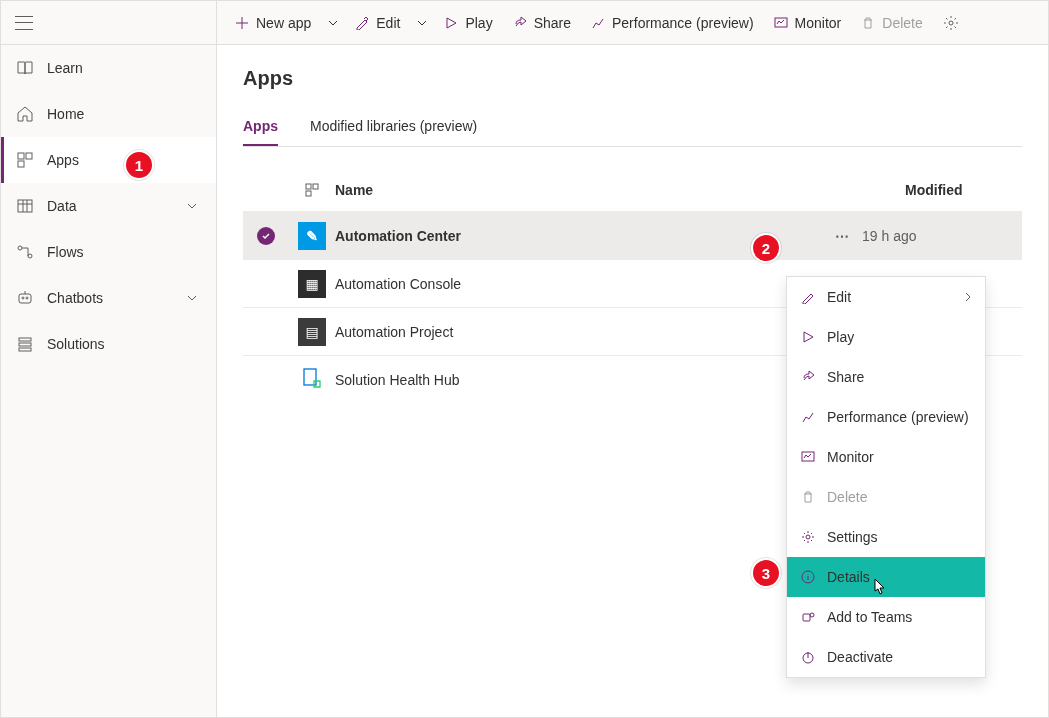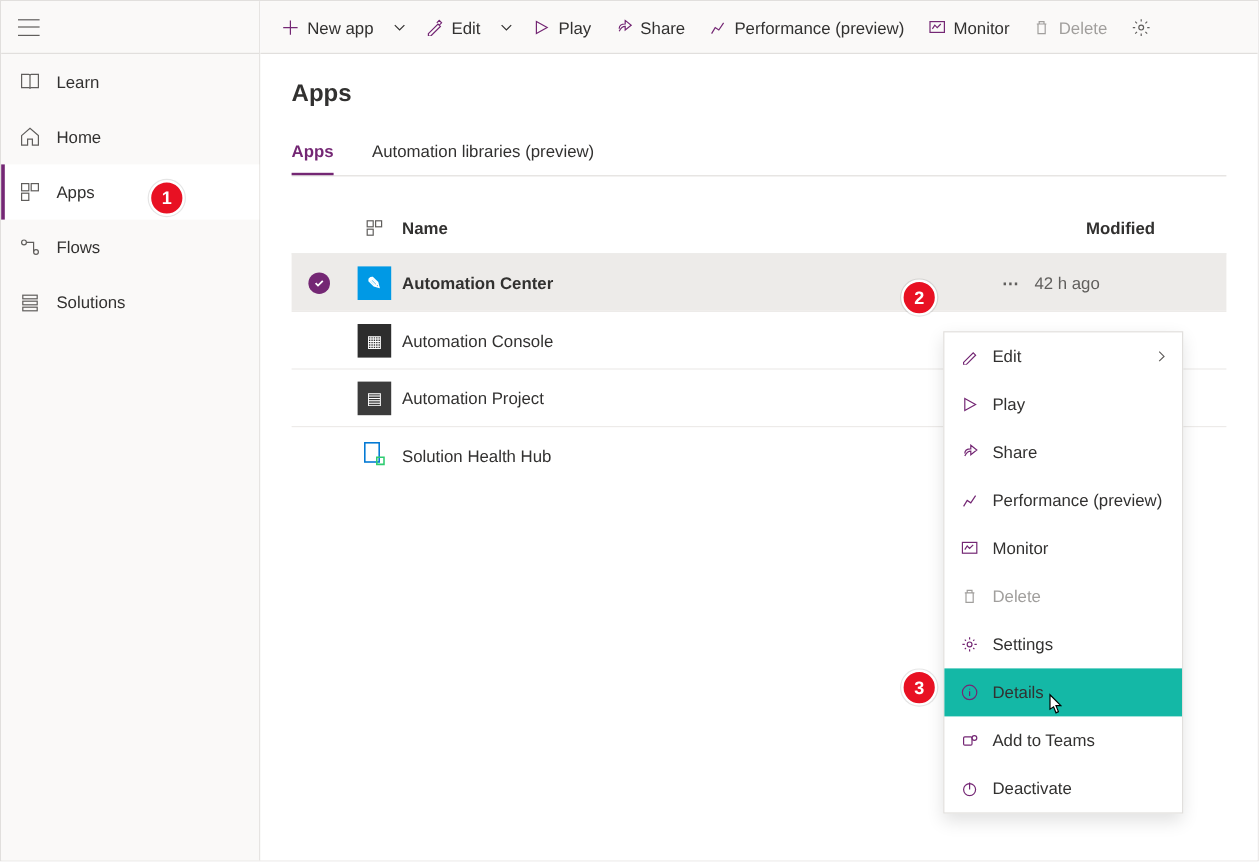--- a/index.html
+++ b/index.html
@@ -158,32 +158,62 @@
         <svg width="18" height="18" viewBox="0 0 18 18">
             <rect x="2" y="2" width="6" height="6"></rect>
             <rect x="10" y="2" width="6" height="6"></rect>
             <rect x="2" y="10" width="6" height="6"></rect>
           </svg>
       </span>
       <span class="nav-label">Apps</span>
     </div>
 
 
+    <div class="nav-item">
+      <span class="nav-icon">
+        <svg width="18" height="18" viewBox="0 0 18 18">
+            <rect x="2" y="3" width="14" height="12"></rect>
+            <path d="M2 7 H16 M7 3 V15 M11 3 V15"></path>
+          </svg>
+      </span>
+      <span class="nav-label">Data</span>
+      <span class="chev-wrap">
+        <svg width="12" height="12" viewBox="0 0 12 12">
+            <path d="M2 4 L6 8 L10 4"></path>
+          </svg>
+      </span>
+    </div>
 
     <div class="nav-item">
       <span class="nav-icon">
         <svg width="18" height="18" viewBox="0 0 18 18">
             <circle cx="4" cy="5" r="2"></circle>
             <circle cx="14" cy="13" r="2"></circle>
             <path d="M6 5 H12 V13 H12"></path>
           </svg>
       </span>
       <span class="nav-label">Flows</span>
     </div>
 
+    <div class="nav-item">
+      <span class="nav-icon">
+        <svg width="18" height="18" viewBox="0 0 18 18">
+            <rect x="3" y="5" width="12" height="9" rx="2"></rect>
+            <circle cx="7" cy="9" r="1"></circle>
+            <circle cx="11" cy="9" r="1"></circle>
+            <path d="M9 2 V5"></path>
+          </svg>
+      </span>
+      <span class="nav-label">Chatbots</span>
+      <span class="chev-wrap">
+        <svg width="12" height="12" viewBox="0 0 12 12">
+            <path d="M2 4 L6 8 L10 4"></path>
+          </svg>
+      </span>
+    </div>
 
 
     <div class="nav-item">
       <span class="nav-icon">
         <svg width="18" height="18" viewBox="0 0 18 18">
             <rect x="3" y="3" width="12" height="3"></rect>
             <rect x="3" y="8" width="12" height="3"></rect>
             <rect x="3" y="13" width="12" height="3"></rect>
           </svg>
       </span>
@@ -266,21 +296,21 @@
             <circle cx="8" cy="8" r="2"></circle>
             <path d="M8 1 V3 M8 13 V15 M1 8 H3 M13 8 H15 M3 3 L4.5 4.5 M11.5 11.5 L13 13 M3 13 L4.5 11.5 M11.5 4.5 L13 3"></path>
           </svg>
       </div>
     </div>
 
     <div class="content">
       <div class="page-title">Apps</div>
       <div class="tabs">
         <div class="tab active">Apps</div>
-        <div class="tab">Automation libraries (preview)</div>
+        <div class="tab">Modified libraries (preview)</div>
       </div>
 
       <div class="list-header">
         <div class="col-check"></div>
         <div class="col-icon">
           <svg width="16" height="16" viewBox="0 0 16 16" style="color:#605e5c">
               <rect x="2" y="2" width="5" height="5"></rect>
               <rect x="9" y="2" width="5" height="5"></rect>
               <rect x="2" y="9" width="5" height="5"></rect>
             </svg>
@@ -296,21 +326,21 @@
             <svg width="10" height="10" viewBox="0 0 10 10" style="stroke:#fff;stroke-width:1.5">
                 <path d="M2 5 L4 7 L8 3"></path>
               </svg>
           </div>
         </div>
         <div class="col-icon">
             <div class="app-icon" style="background:#0099e5">✎</div>
           </div>
         <div class="name">Automation Center</div>
         <div class="more">⋯</div>
-        <div class="modified">42 h ago</div>
+        <div class="modified">19 h ago</div>
       </div>
 
       <div class="row">
         <div class="col-check"></div>
         <div class="col-icon">
             <div class="app-icon" style="background:#2d2d2d">▦</div>
           </div>
         <div class="name">Automation Console</div>
         <div class="more"></div>
         <div class="modified"></div>

